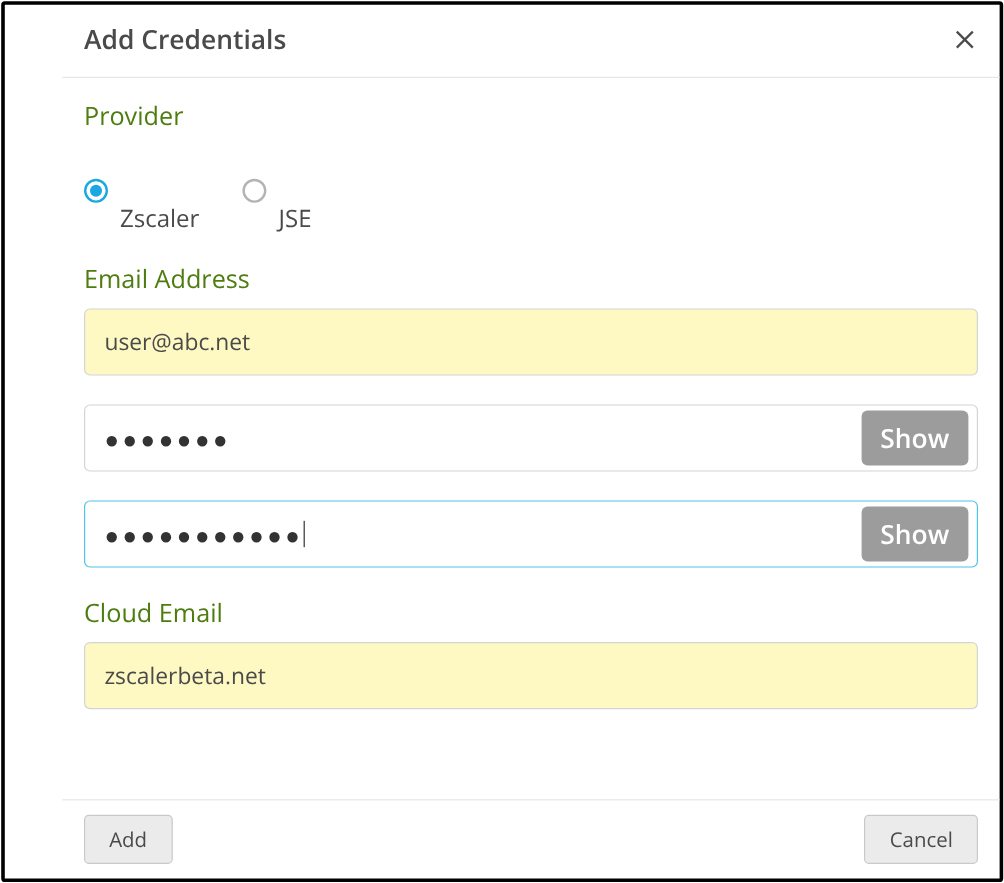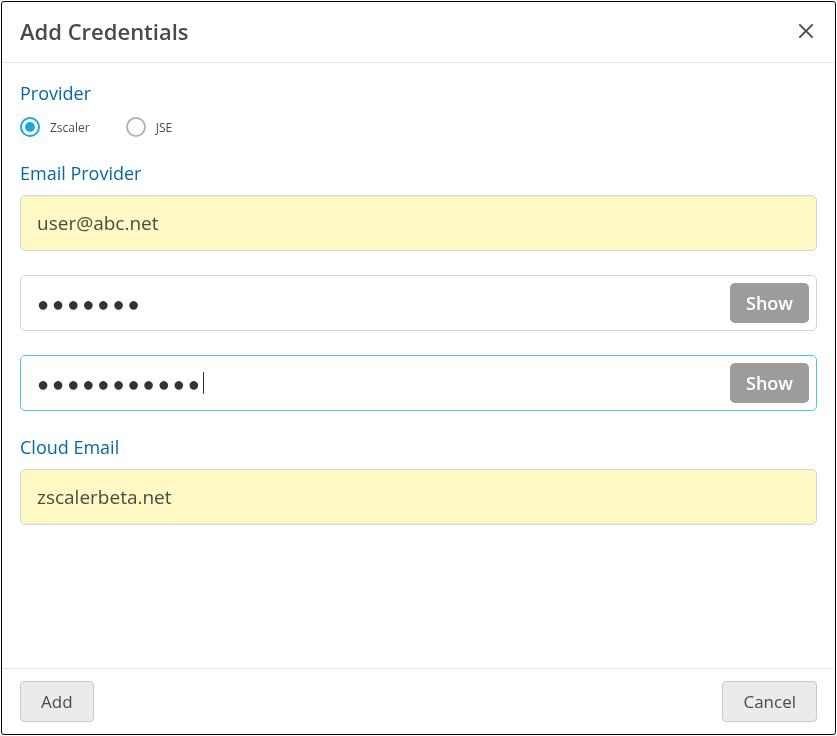--- a/index.html
+++ b/index.html
@@ -7,28 +7,29 @@
       margin: 0;
       padding: 0;
     }
     body {
       font-family: -apple-system, BlinkMacSystemFont, "Segoe UI", "Open Sans", Arial, sans-serif;
       background: #fff;
       width: 837px;
       height: 736px;
     }
     .dialog {
-      border: 1px solid #000000;
+      border: 3px solid #000000;
       border-radius: 3px;
       width: 835px;
       height: 734px;
       margin: 1px;
       display: flex;
       flex-direction: column;
       background: #fff;
+      padding-left: 48px;
     }
     .dialog-header {
       display: flex;
       align-items: center;
       justify-content: space-between;
       padding: 14px 18px 16px 18px;
       border-bottom: 1px solid #e6e6e6;
     }
     .dialog-title {
       font-size: 22px;
@@ -52,22 +53,22 @@
     }
     .dialog-body {
       flex: 1;
       padding: 18px 18px 0 18px;
       overflow: auto;
     }
     .field-group {
       margin-bottom: 24px;
     }
     .field-label {
-      font-size: 18px;
-      color: #0369a1;
+      font-size: 21px;
+      color: #4d7c0f;
       margin-bottom: 10px;
       display: block;
     }
     .radio-row {
       display: flex;
       gap: 36px;
       margin-top: 12px;
     }
     .radio-option {
       display: flex;
@@ -88,22 +89,23 @@
     .radio-circle.selected {
       border-color: #1ba8e0;
     }
     .radio-dot {
       width: 10px;
       height: 10px;
       background: #1ba8e0;
       border-radius: 50%;
     }
     .radio-label {
-      font-size: 12px;
-      color: #4a4a4a;
+      font-size: 20px;
+      color: #4a4a4a;
+      margin-top: 45px;
     }
     .input-wrap {
       position: relative;
       display: flex;
       align-items: center;
     }
     .text-input {
       width: 100%;
       height: 56px;
       border: 1px solid #d4d4d4;
@@ -118,21 +120,21 @@
     .show-btn {
       position: absolute;
       right: 8px;
       top: 50%;
       transform: translateY(-50%);
       background: #9c9c9c;
       color: #fff;
       border: none;
       border-radius: 5px;
       padding: 8px 16px;
-      font-size: 18px;
+      font-size: 22px;
       font-weight: 600;
       cursor: pointer;
       font-family: inherit;
     }
     .dialog-footer {
       border-top: 1px solid #e6e6e6;
       padding: 12px 18px;
       display: flex;
       justify-content: space-between;
       gap: 12px;
@@ -199,21 +201,21 @@
           <span class="radio-label">Zscaler</span>
         </div>
         <div class="radio-option">
           <div class="radio-circle"></div>
           <span class="radio-label">JSE</span>
         </div>
       </div>
     </div>
 
     <div class="field-group">
-      <div class="field-label">Email Provider</div>
+      <div class="field-label">Email Address</div>
       <div class="input-wrap">
         <input type="text" class="text-input" value="user@abc.net" style="">
       </div>
     </div>
 
     <div class="field-group">
       <div class="input-wrap">
         <div class="pw-display">
           <span>●●●●●●●</span>
         </div>

